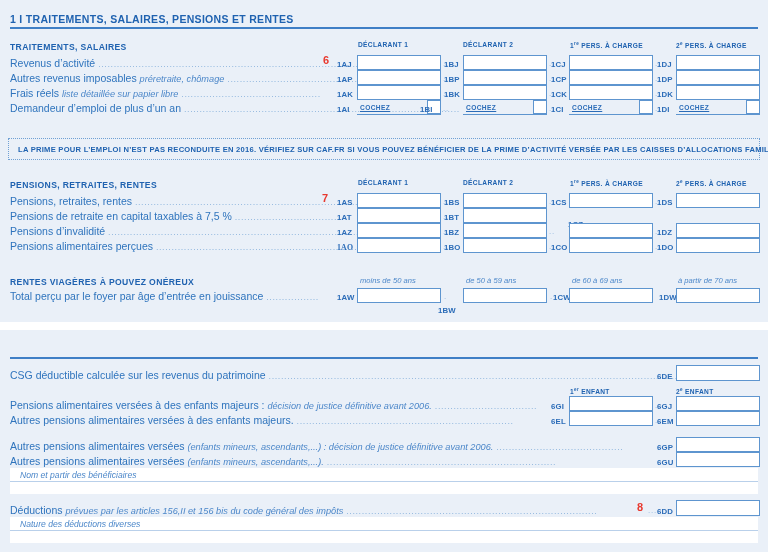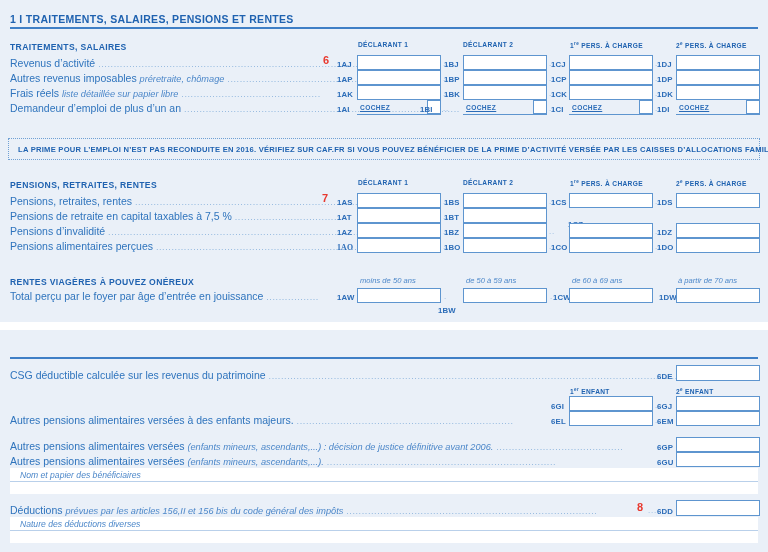--- a/index.html
+++ b/index.html
@@ -405,20 +405,24 @@
   <div class="code" style="left:657px; top:372px;">6DE</div>
   <div class="fld thick" style="left:676px; top:365px; width:84px; height:16px;"></div>
 
   <div class="col-head" style="left:570px; top:387px;">
     <span>1</span><sup>er</sup><span> ENFANT</span>
   </div>
   <div class="col-head" style="left:676px; top:387px;">
     <span>2</span><sup>e</sup><span> ENFANT</span>
   </div>
 
+  <div class="row-label" style="top:399px;">
+    <span>Pensions alimentaires versées à des enfants majeurs : </span><i>décision de justice définitive avant 2006.</i>
+    <span class="leader">.................................</span>
+  </div>
   <div class="code" style="left:551px; top:402px;">6GI</div>
   <div class="fld" style="left:569px; top:396px; width:84px; height:15px;"></div>
   <div class="dots-sm" style="left:655px; top:401px;">..</div>
   <div class="code" style="left:657px; top:402px;">6GJ</div>
   <div class="fld" style="left:676px; top:396px; width:84px; height:15px;"></div>
 
   <div class="row-label" style="top:414px;">
     <span>Autres pensions alimentaires versées à des enfants majeurs.</span>
     <span class="leader">......................................................................</span>
   </div>
@@ -436,21 +440,21 @@
   <div class="fld" style="left:676px; top:437px; width:84px; height:15px;"></div>
 
   <div class="row-label" style="top:455px;">
     <span>Autres pensions alimentaires versées </span><i>(enfants mineurs, ascendants,...).</i>
     <span class="leader">..........................................................................</span>
   </div>
   <div class="code" style="left:657px; top:458px;">6GU</div>
   <div class="fld thick" style="left:676px; top:452px; width:84px; height:15px;"></div>
 
   <div class="writeband" style="top:468px; height:26px;"></div>
-  <div class="subnote" style="top:470px;">Nom et papier des bénéficiaires</div>
+  <div class="subnote" style="top:470px;">Nom et partir des bénéficiaires</div>
   <div class="hairline" style="top:481px;"></div>
 
   <div class="row-label" style="top:504px;">
     <span>Déductions </span><i>prévues par les articles 156,II et 156 bis du code général des impôts</i>
     <span class="leader">.................................................................................</span>
   </div>
   <div class="annot" style="left:637px; top:501px;">8</div>
   <div class="dots-sm" style="left:648px; top:506px;">...</div>
   <div class="code" style="left:657px; top:507px;">6DD</div>
   <div class="fld thick" style="left:676px; top:500px; width:84px; height:16px;"></div>

